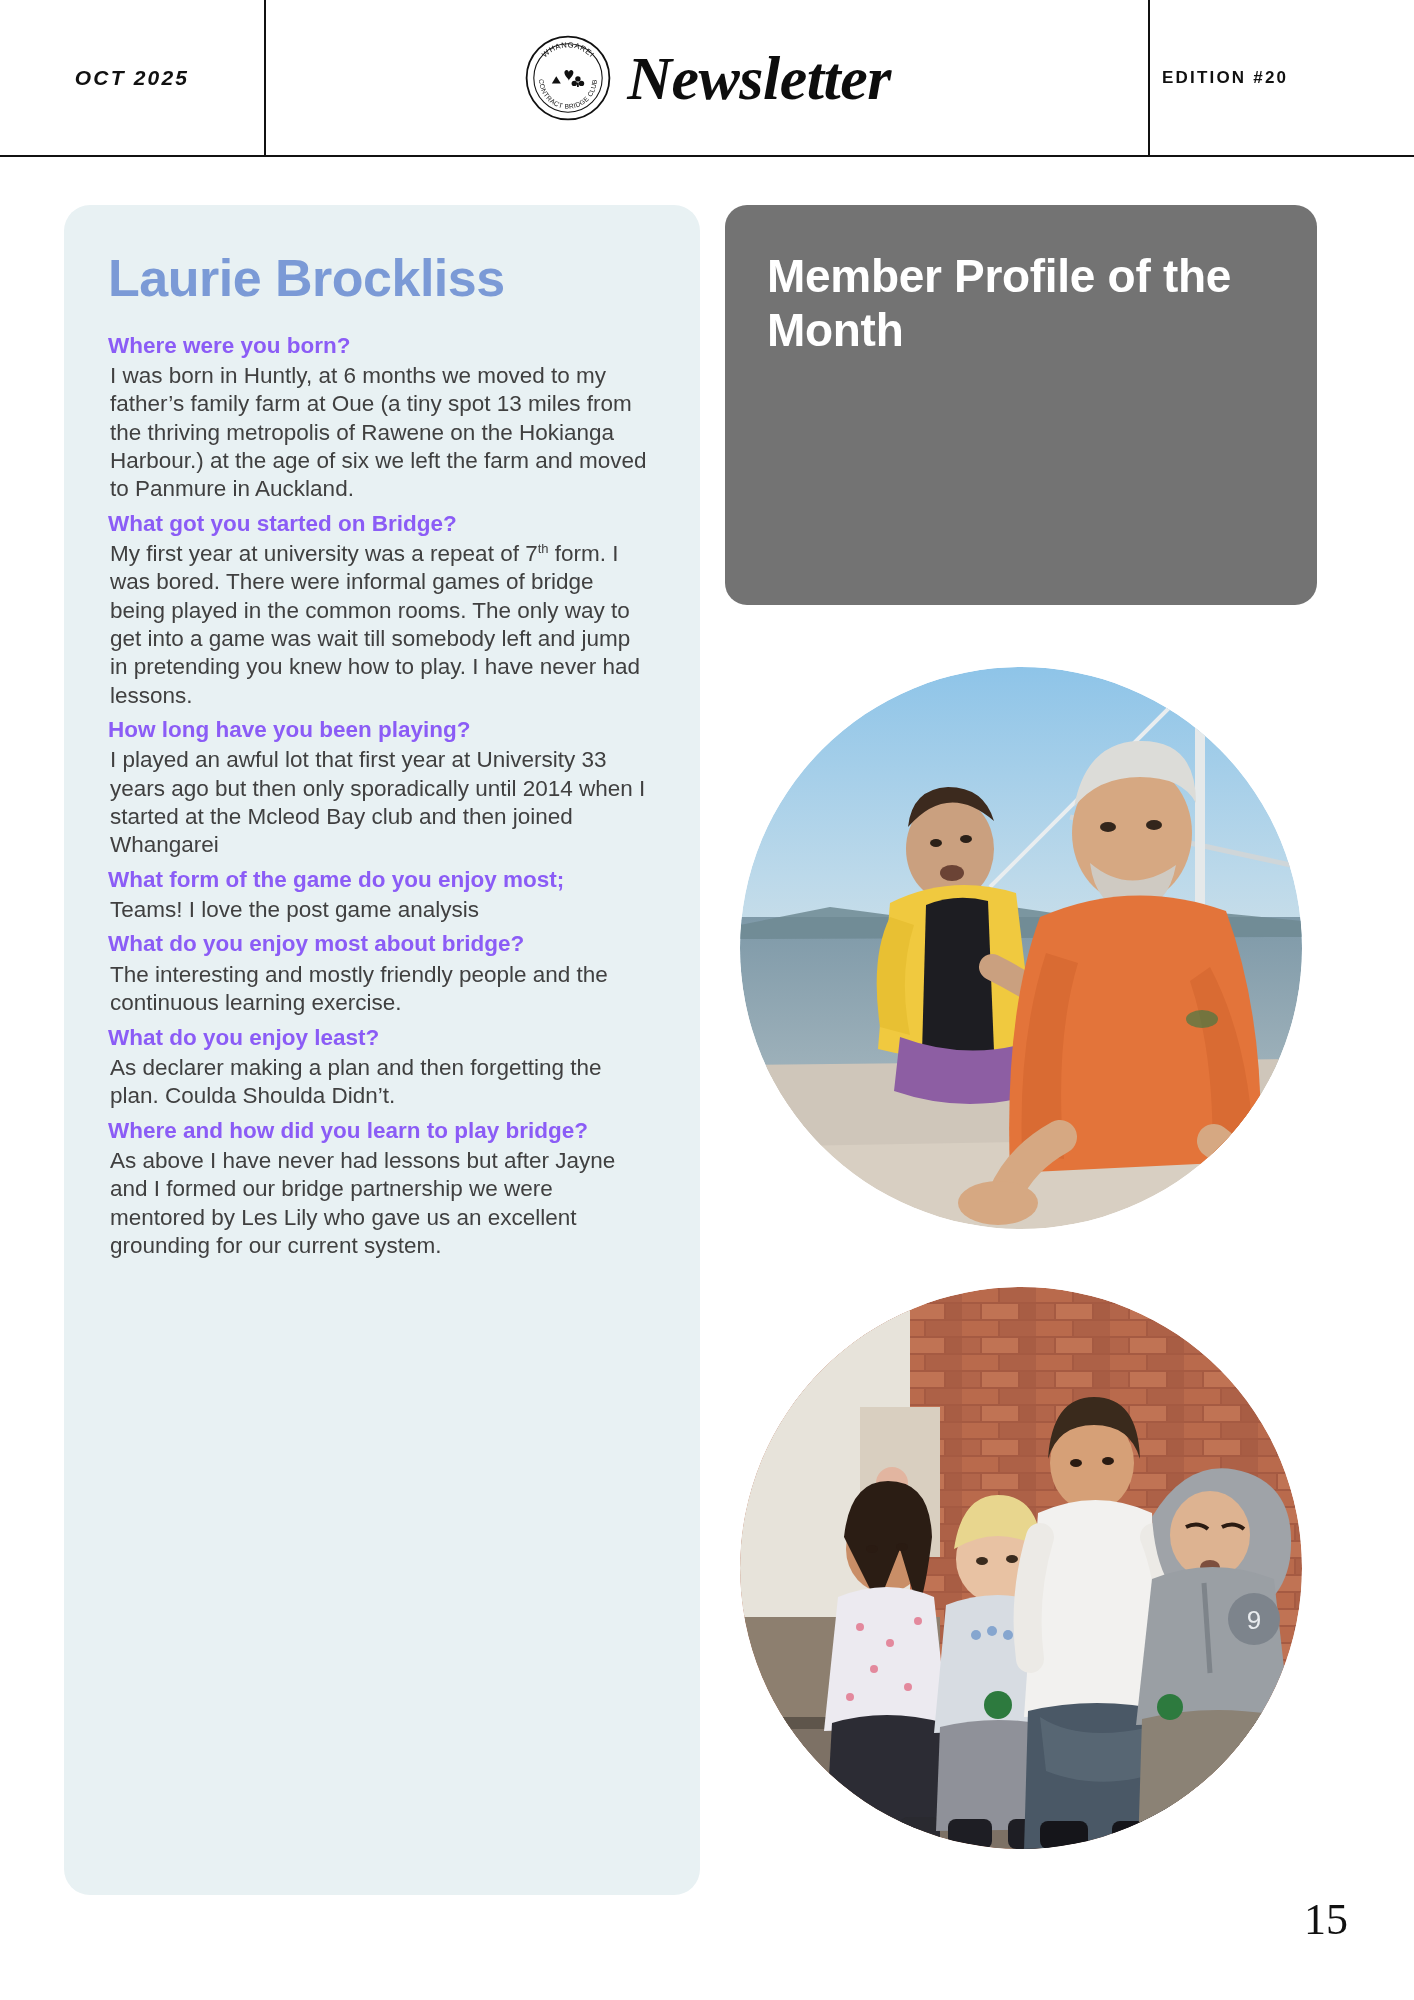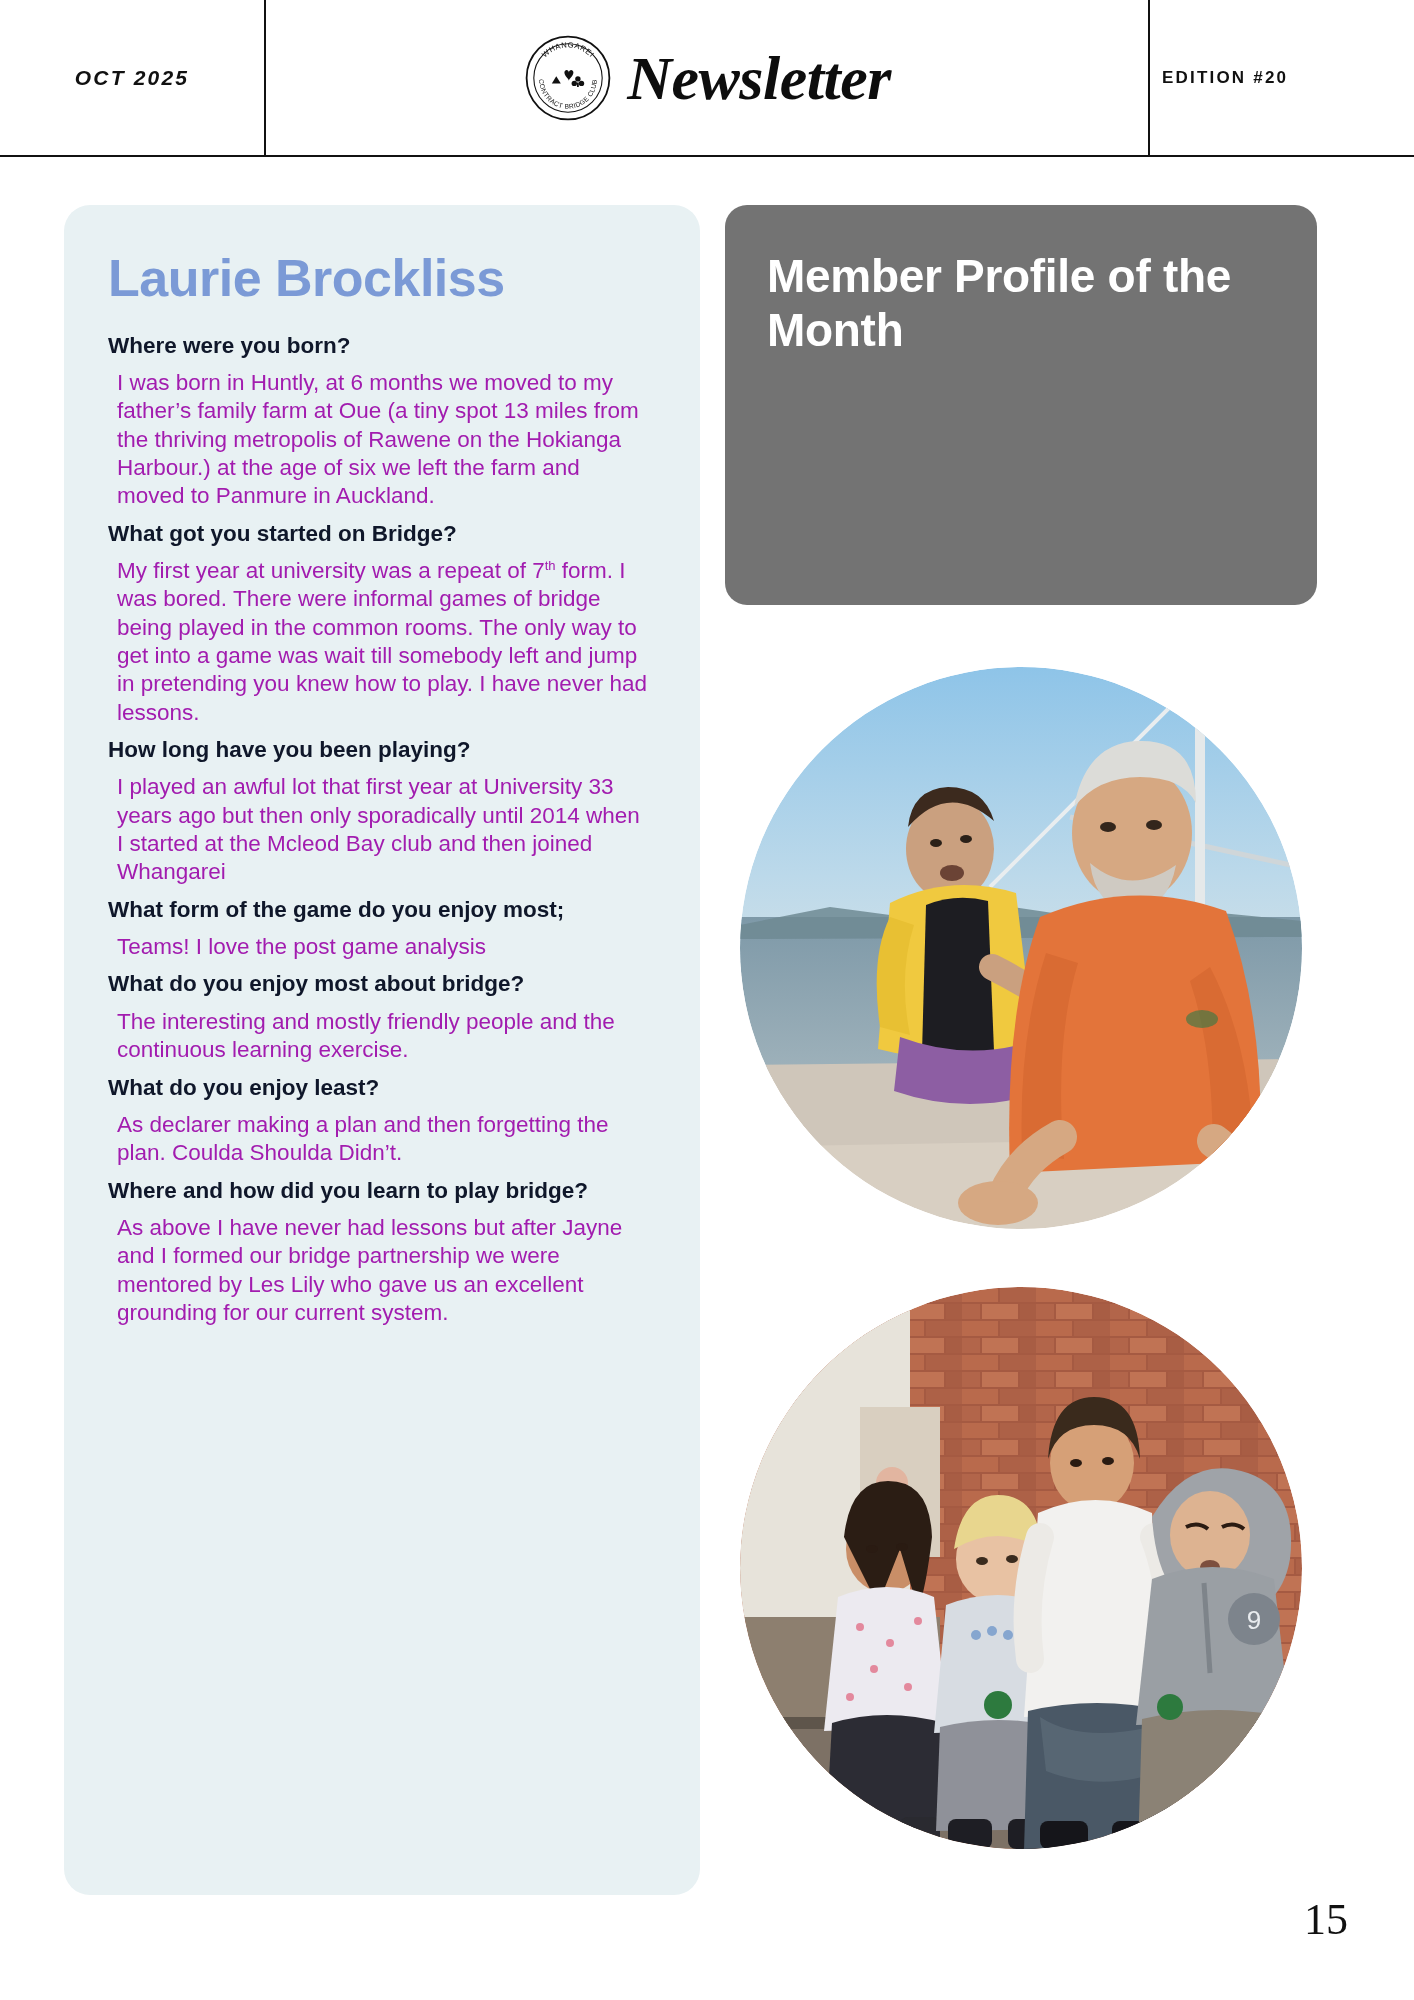--- a/index.html
+++ b/index.html
@@ -106,30 +106,30 @@
     font-weight: 800;
     color: #7b9ad6;
     letter-spacing: -0.5px;
     margin: 0 0 26px 0;
     line-height: 1.05;
   }
   .qa { }
   .qa .q {
     font-size: 22.5px;
     font-weight: 700;
-    color: #0f172a;
+    color: #8b5cf6;
     line-height: 1.26;
     margin: 6px 0 0 0;
   }
   .qa .a {
     font-size: 22.5px;
     font-weight: 400;
-    color: #a21caf;
+    color: #404040;
     line-height: 1.26;
-    margin: 9px;
+    margin: 2px;
   }
   .qa .a sup {
     font-size: 13px;
     vertical-align: super;
   }
 
   
   .right-col {
     width: 592px;
     display: flex;

